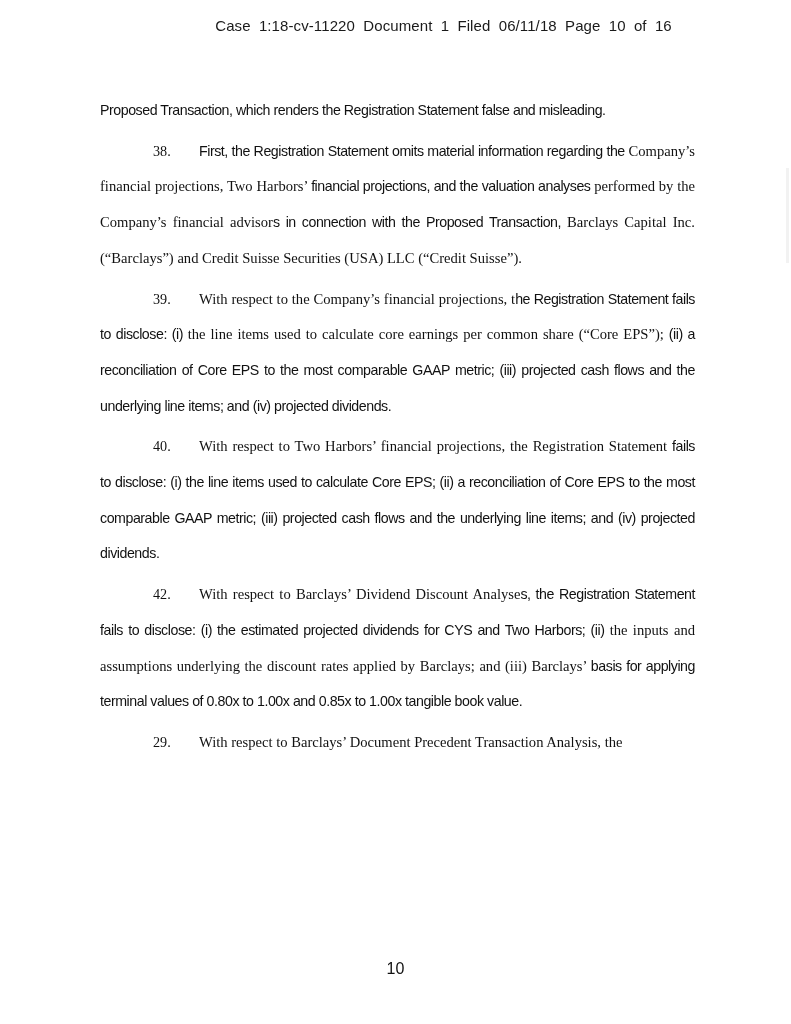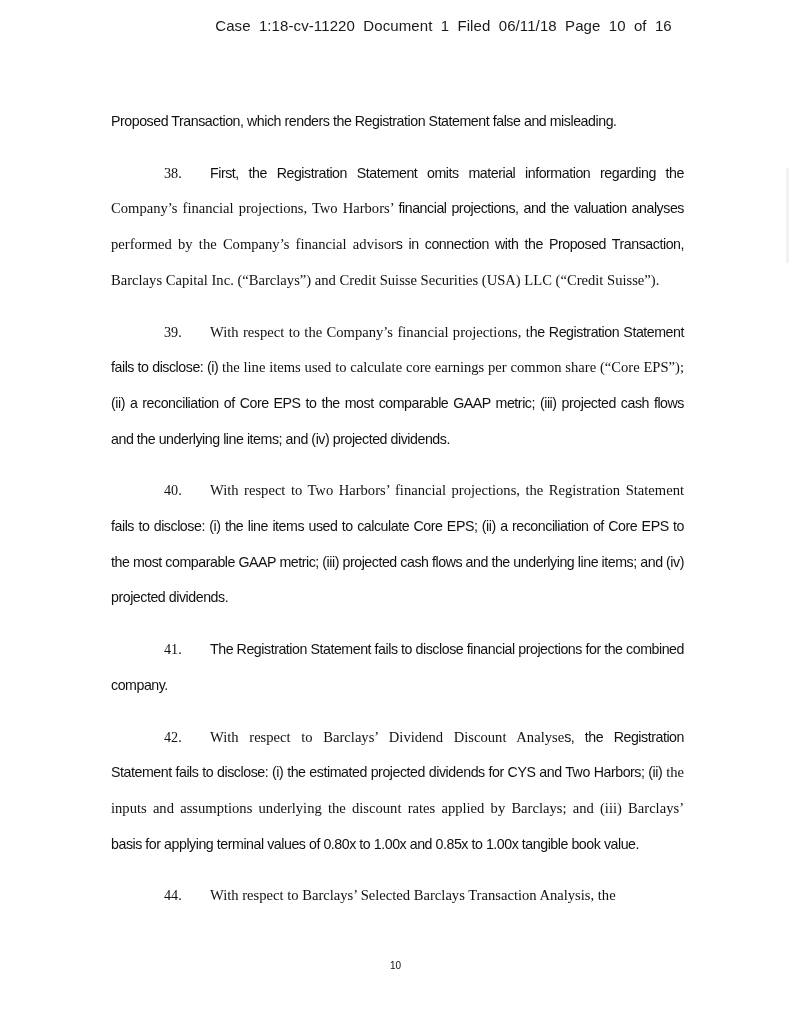--- a/index.html
+++ b/index.html
@@ -7,48 +7,47 @@
   .header {
     position: absolute; top: 17px; left: 0; width: 791px; text-align: center;
     font-family: "Liberation Sans", sans-serif; font-size: 15px; letter-spacing: 0.1px; color: #1a1a1a;
     word-spacing: 4px;
     margin-left: 48px;
   }
   .body {
     position: absolute; top: 88px; left: 95px; width: 605px;
     font-size: 14.2px; line-height: 35.7px; text-align: justify;
   }
-  .para { margin: 16px; }
+  .para { margin: 5px; }
   .para.indent { text-indent: 53px; }
   .num { display: inline-block; width: 46px; text-indent: 0; font-family: Liberation Serif, serif; }
   .sans { font-family: "Liberation Sans", sans-serif; letter-spacing: -0.45px; }
   .serif { font-family: "Liberation Serif", serif; font-size: 14.6px; }
   .footer {
     position: absolute; top: 960px; left: 0; width: 791px; text-align: center;
-    font-family: "Liberation Sans", sans-serif; font-size: 10px;
+    font-family: "Liberation Sans", sans-serif; font-size: 16px;
   }
   .edge-mark { position: absolute; left: 786px; top: 168px; width: 3px; height: 95px; background: #f2f2f2; }
 </style>
 </head>
 <body>
 
 <div class="header">
   <span>Case 1:18-cv-11220</span>
   <span>Document 1</span>
   <span>Filed 06/11/18</span>
   <span>Page 10 of 16</span>
 </div>
 
 <div class="body" id="doc-body">
     <p class="para"><span class="sans">Proposed Transaction, which renders the Registration Statement false and misleading.</span></p>
     <p class="para indent"><span class="num">38.</span><span class="sans">First, the Registration Statement omits material information regarding the </span><span class="serif">Company’s financial projections, Two Harbors’ </span><span class="sans">financial projections, and the valuation analyses </span><span class="serif">performed by the Company’s financial advisor</span><span class="sans">s in connection with the Proposed Transaction, </span><span class="serif">Barclays Capital Inc. (“Barclays”) and Credit Suisse Securities (USA) LLC (“Credit Suisse”).</span></p>
     <p class="para indent"><span class="num">39.</span><span class="serif">With respect to the Company’s financial projections, t</span><span class="sans">he Registration Statement fails to disclose: (i) </span><span class="serif">the line items used to calculate core earnings per common share (“Core EPS”); </span><span class="sans">(ii) a reconciliation of Core EPS to the most comparable GAAP metric; (iii) projected cash flows and the underlying line items; and (iv) projected dividends.</span></p>
     <p class="para indent"><span class="num">40.</span><span class="serif">With respect to Two Harbors’ financial projections, the Registration Statement </span><span class="sans">fails to disclose: (i) the line items used to calculate Core EPS; (ii) a reconciliation of Core EPS to the most comparable GAAP metric; (iii) projected cash flows and the underlying line items; and (iv) projected dividends.</span></p>
-    <p class="para indent"><span class="num">41.</span><span class="sans">The Registration Statement fails to disclose financial projections for the combined company.</span></p>
     <p class="para indent"><span class="num">42.</span><span class="serif">With respect to Barclays’ Dividend Discount Analyse</span><span class="sans">s, the Registration Statement fails to disclose: (i) the estimated projected dividends for CYS and Two Harbors; (ii) </span><span class="serif">the inputs and assumptions underlying the discount rates applied by Barclays; and (iii) Barclays’ </span><span class="sans">basis for applying terminal values of 0.80x to 1.00x and 0.85x to 1.00x tangible book value.</span></p>
-    <p class="para indent"><span class="num">44.</span><span class="serif">With respect to Barclays’ Selected Barclays Transaction Analysis, the</span></p>
+    <p class="para indent"><span class="num">29.</span><span class="serif">With respect to Barclays’ Document Precedent Transaction Analysis, the</span></p>
   </div>
 
 <div class="edge-mark"></div>
 
 <div class="footer">
   <span>10</span>
 </div>
 
 </body></html>

